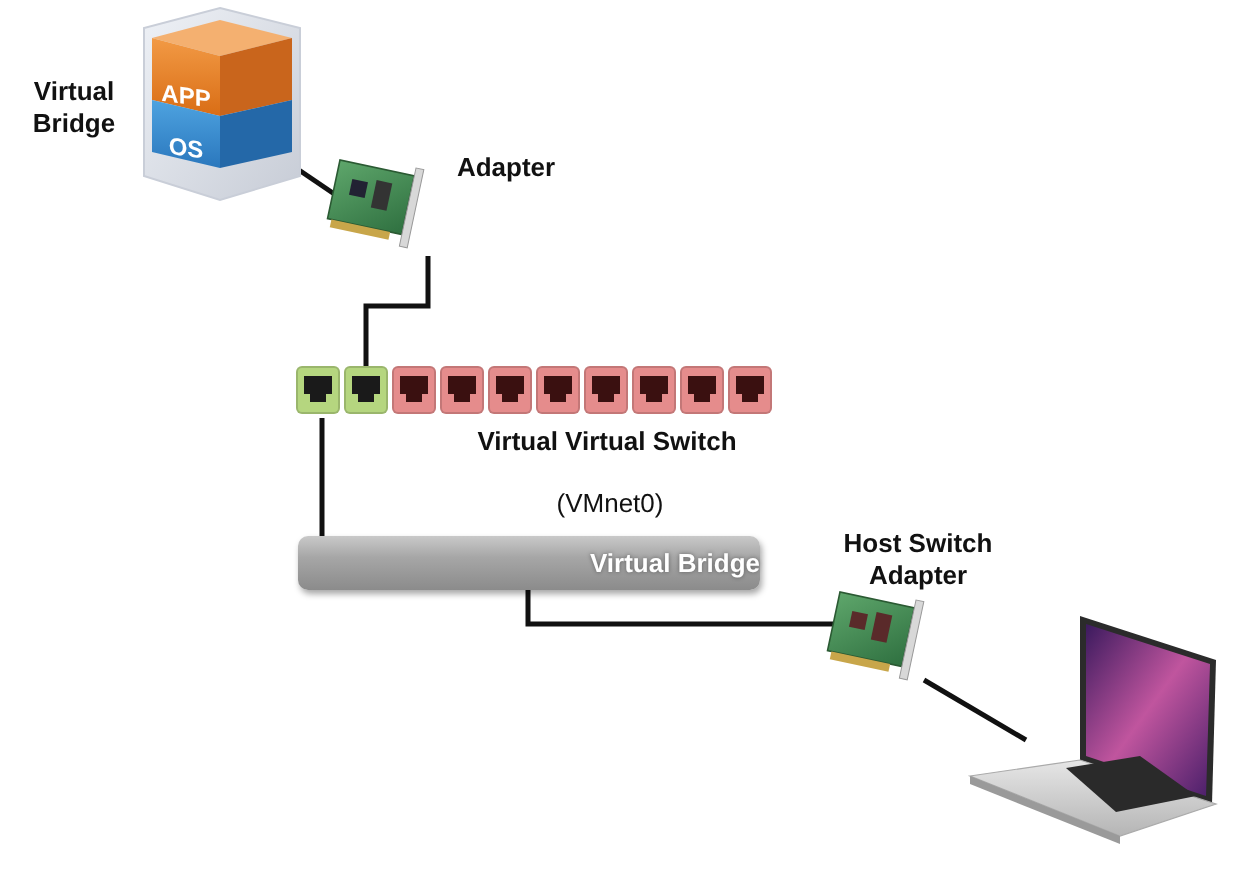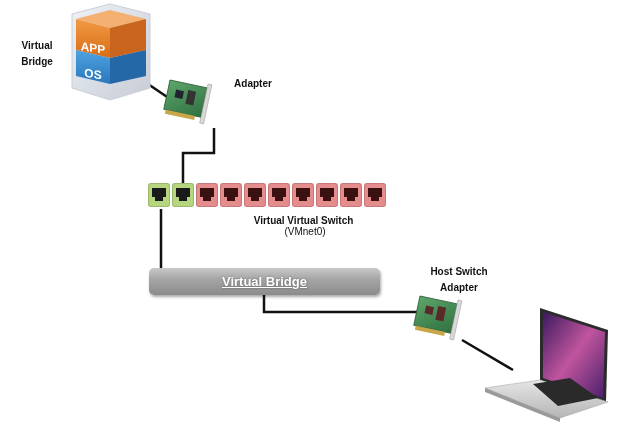--- a/index.html
+++ b/index.html
@@ -1,27 +1,26 @@
 <!DOCTYPE html>
 <html><head>
 <meta charset="utf-8">
 <style>
   html, body { margin: 0; padding: 0; background: #ffffff; }
   body { width: 620px; height: 441px; position: relative; overflow: hidden; font-family: "Liberation Sans", "DejaVu Sans", sans-serif; }
-  .label { position: absolute; font-weight: bold; font-size: 10px; color: #111; text-align: center; line-height: 16px; }
+  .label { position: absolute; font-weight: bold; font-size: 13px; color: #111; text-align: center; line-height: 16px; }
   .label-normal { font-weight: normal; }
   #diagram-svg { position: absolute; left: 0; top: 0; }
   .bridge {
     position: absolute; left: 149px; top: 268px; width: 231px; height: 27px;
     border-radius: 5px;
     background: linear-gradient(to bottom, #c9c9c9 0%, #a6a6a6 40%, #8b8b8b 100%);
     box-shadow: 1px 2px 3px rgba(0,0,0,0.35);
-    color: #fff; font-weight: bold; font-size: 13px; text-align: center; line-height: 27px;
+    color: #fff; font-weight: bold; font-size: 13px; text-align: right; line-height: 27px;
     text-shadow: 0 0 2px rgba(0,0,0,0.4);
-    text-decoration: underline;
   }
   .switch { position: absolute; left: 148px; top: 183px; height: 26px; display: flex; gap: 2px; }
   .port {
     width: 20px; height: 22px; border-radius: 3px; position: relative;
     border: 1px solid rgba(0,0,0,0.15);
   }
   .port.green { background: #b5d67f; }
   .port.red { background: #e58c8c; }
   .port .jack {
     position: absolute; left: 3px; top: 4px; width: 14px; height: 9px; background: #1a1a1a;
@@ -153,20 +152,20 @@
       <div class="jack"></div>
       <div class="jack-tab"></div>
     </div>
     <div class="port red">
       <div class="jack"></div>
       <div class="jack-tab"></div>
     </div>
   </div>
 
 <div class="label" style="left:226px; top:213px; width:155px;">Virtual Virtual Switch</div>
-<div class="label label-normal" style="left:250px; top:224px; width:110px;">(VMnet0)</div>
+<div class="label label-normal" style="left:250px; top:244px; width:110px;">(VMnet0)</div>
 
 <div class="bridge">Virtual Bridge</div>
 
 <div class="label" style="left:404px; top:264px; width:110px;">
   <div>Host Switch</div>
   <div>Adapter</div>
 </div>
 
 </body></html>

